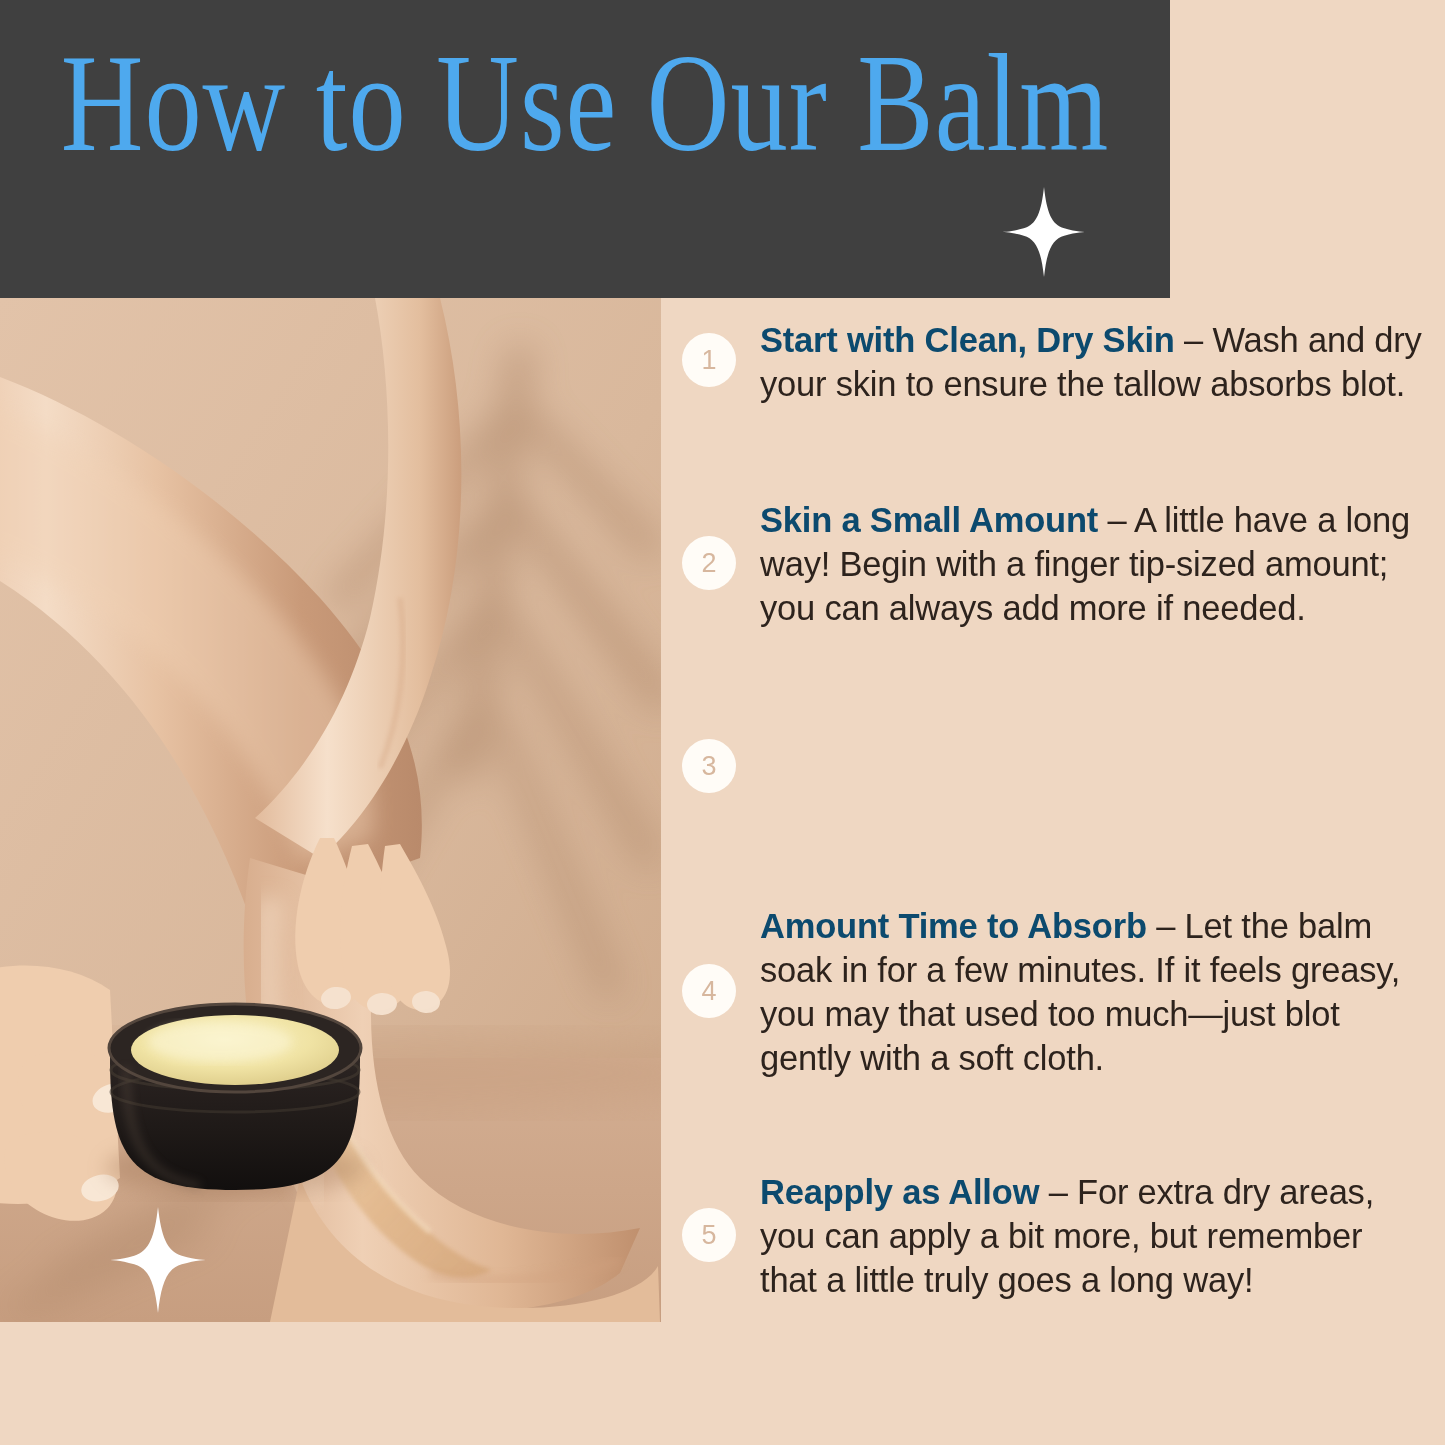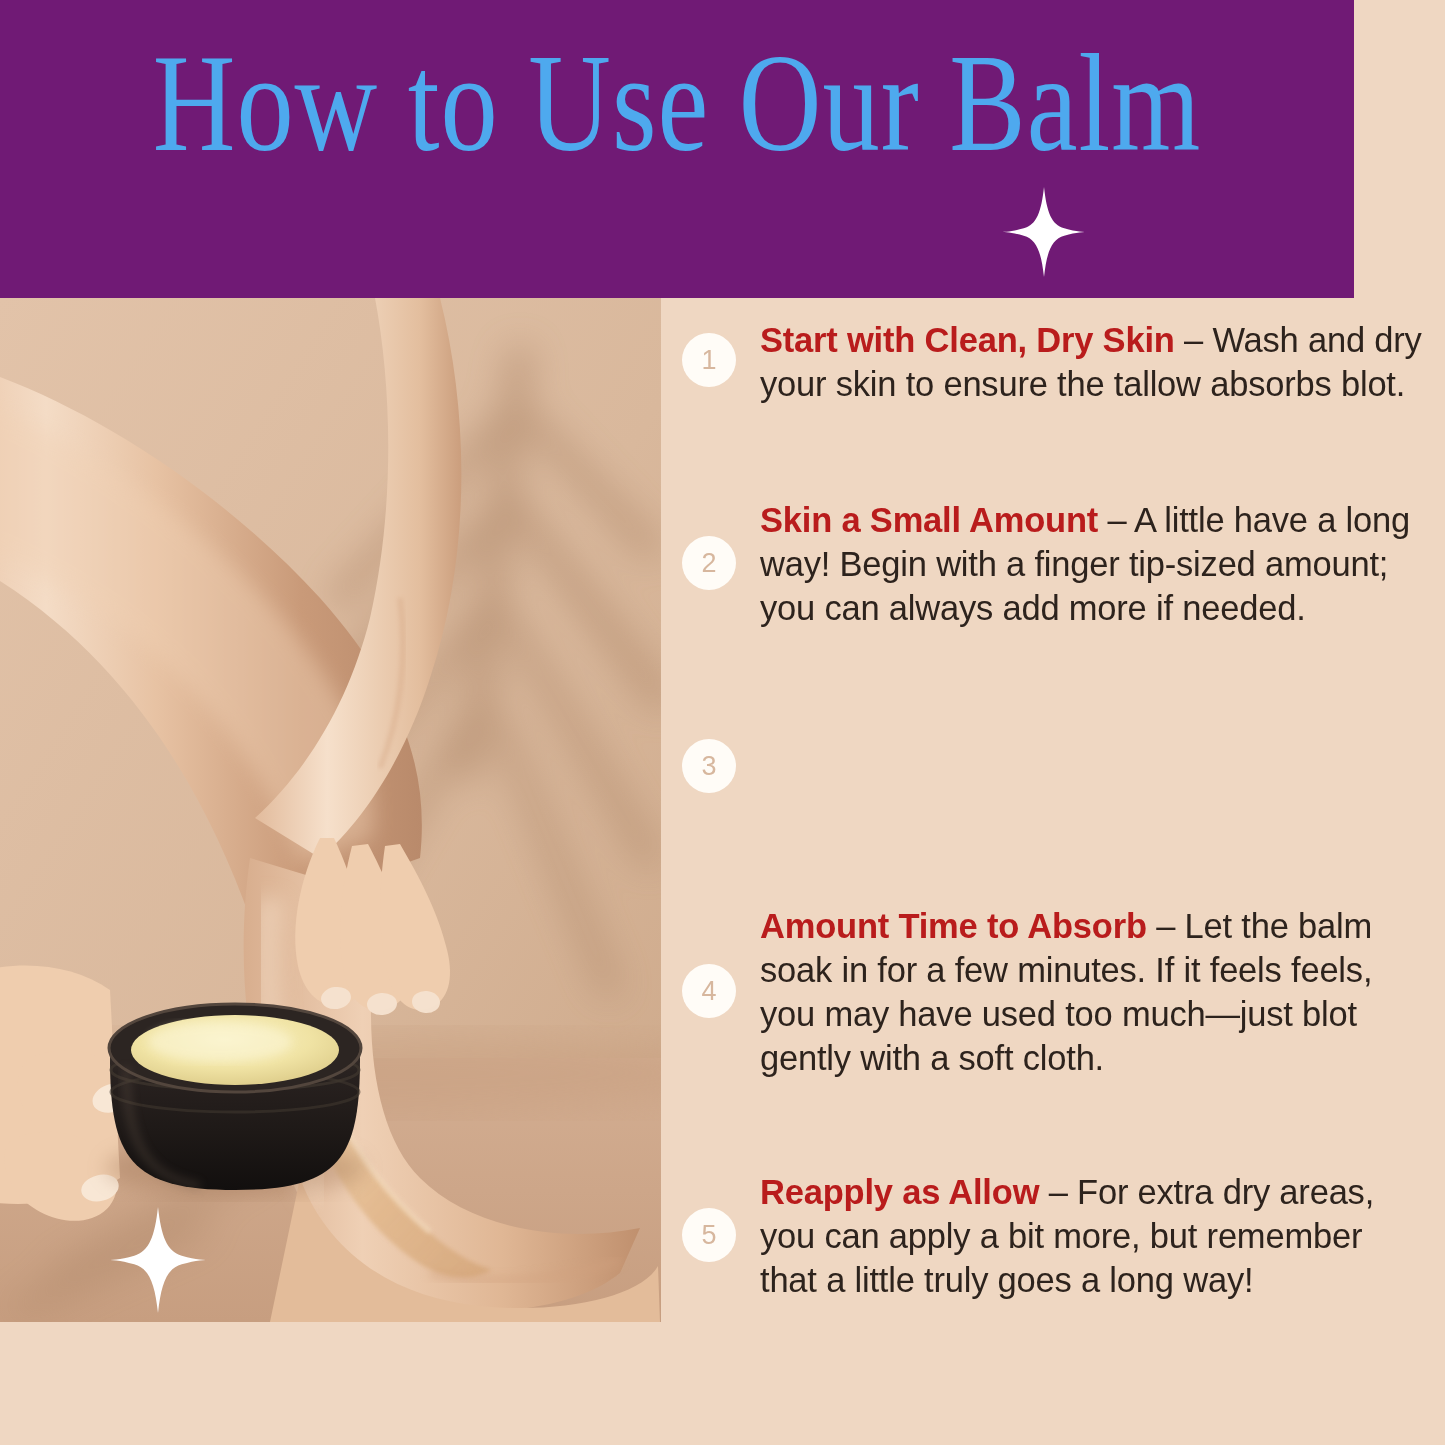--- a/index.html
+++ b/index.html
@@ -13,23 +13,23 @@
   body {
     background: #EFD7C2;
     font-family: "Liberation Sans", sans-serif;
     position: relative;
   }
 
   
   .header {
     position: absolute;
     top: 0; left: 0;
-    width: 1354px;
+    width: 1170px;
     height: 298px;
-    background: #701a75;
+    background: #404040;
   }
 
   .page-title {
     position: absolute;
     left: 0; right: 0;
     top: 28px;
     text-align: center;
     font-family: "Liberation Serif", serif;
     font-size: 118px;
     line-height: 1.08;
@@ -103,21 +103,21 @@
     width: 668px;
     font-family: "Liberation Sans", sans-serif;
     font-size: 34.5px;
     line-height: 44px;
     color: #2D231D;
     letter-spacing: -0.2px;
   }
 
   .step-lead {
     font-weight: 700;
-    color: #b91c1c;
+    color: #0c4a6e;
   }
 
   
   #step-1 { top: 18px; }
   #step-2 { top: 198px; }
   #step-3 { top: 424px; }
   #step-4 { top: 604px; }
   #step-5 { top: 870px; }
 
   
@@ -296,21 +296,21 @@
     </div>
   </div>
 
   <div class="step" id="step-3">
     <div class="step-badge">3</div>
   </div>
 
   <div class="step" id="step-4">
     <div class="step-badge">4</div>
     <div class="step-body">
-      <span class="step-lead">Amount Time to Absorb</span><span> – Let the balm soak in for a few minutes. If it feels feels, you may have used too much—just blot gently with a soft cloth.</span>
+      <span class="step-lead">Amount Time to Absorb</span><span> – Let the balm soak in for a few minutes. If it feels greasy, you may that used too much—just blot gently with a soft cloth.</span>
     </div>
   </div>
 
   <div class="step" id="step-5">
     <div class="step-badge">5</div>
     <div class="step-body">
       <span class="step-lead">Reapply as Allow</span><span> – For extra dry areas, you can apply a bit more, but remember that a little truly goes a long way!</span>
     </div>
   </div>
 

